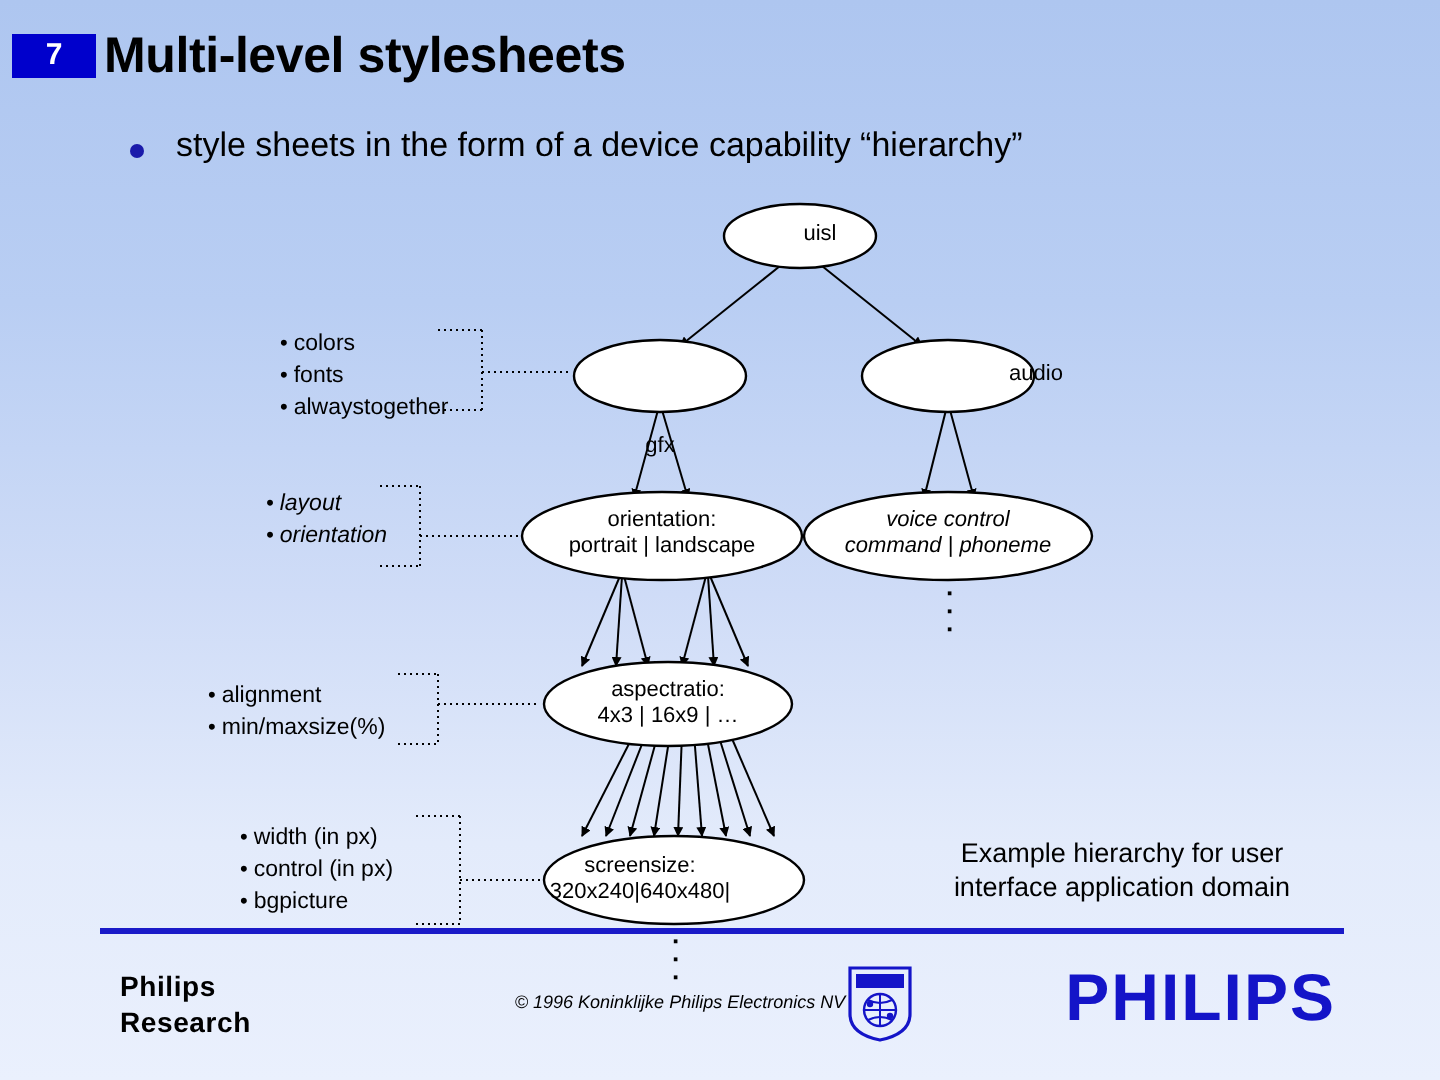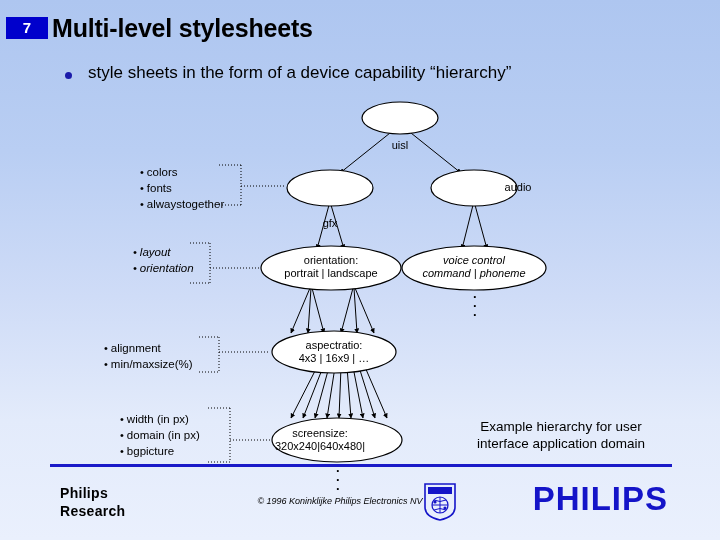--- a/index.html
+++ b/index.html
@@ -261,21 +261,21 @@
       <ellipse cx="400" cy="118" rx="38" ry="16"></ellipse>
       <ellipse cx="330" cy="188" rx="43" ry="18"></ellipse>
       <ellipse cx="474" cy="188" rx="43" ry="18"></ellipse>
       <ellipse cx="331" cy="268" rx="70" ry="22"></ellipse>
       <ellipse cx="474" cy="268" rx="72" ry="22"></ellipse>
       <ellipse cx="334" cy="352" rx="62" ry="21"></ellipse>
       <ellipse cx="337" cy="440" rx="65" ry="22"></ellipse>
     </g>
   </svg>
 
-  <div class="node-label" style="left:362px; top:111px; width:76px;margin-top:28px;">
+  <div class="node-label" style="left:372px; top:111px; width:76px;">
     <span>uisl</span>
   </div>
 
   <div class="node-label" style="left:287px; top:181px; width:86px;margin-top:36px;">
     <span>gfx</span>
   </div>
 
   <div class="node-label" style="left:431px; top:181px; width:86px;margin-left:44px;">
     <span>audio</span>
   </div>
@@ -311,21 +311,21 @@
     <span class="ln">orientation</span>
   </div>
 
   <div class="anno" style="left:104px; top:340px;">
     <span class="ln">alignment</span>
     <span class="ln">min/maxsize(%)</span>
   </div>
 
   <div class="anno" style="left:120px; top:411px;">
     <span class="ln">width (in px)</span>
-    <span class="ln">domain (in px)</span>
+    <span class="ln">control (in px)</span>
     <span class="ln">bgpicture</span>
   </div>
 
   <div class="vdots" style="left:473px; top:292px;">
     <span>·</span>
     <span>·</span>
     <span>·</span>
   </div>
 
   <div class="vdots" style="left:336px; top:466px;">

